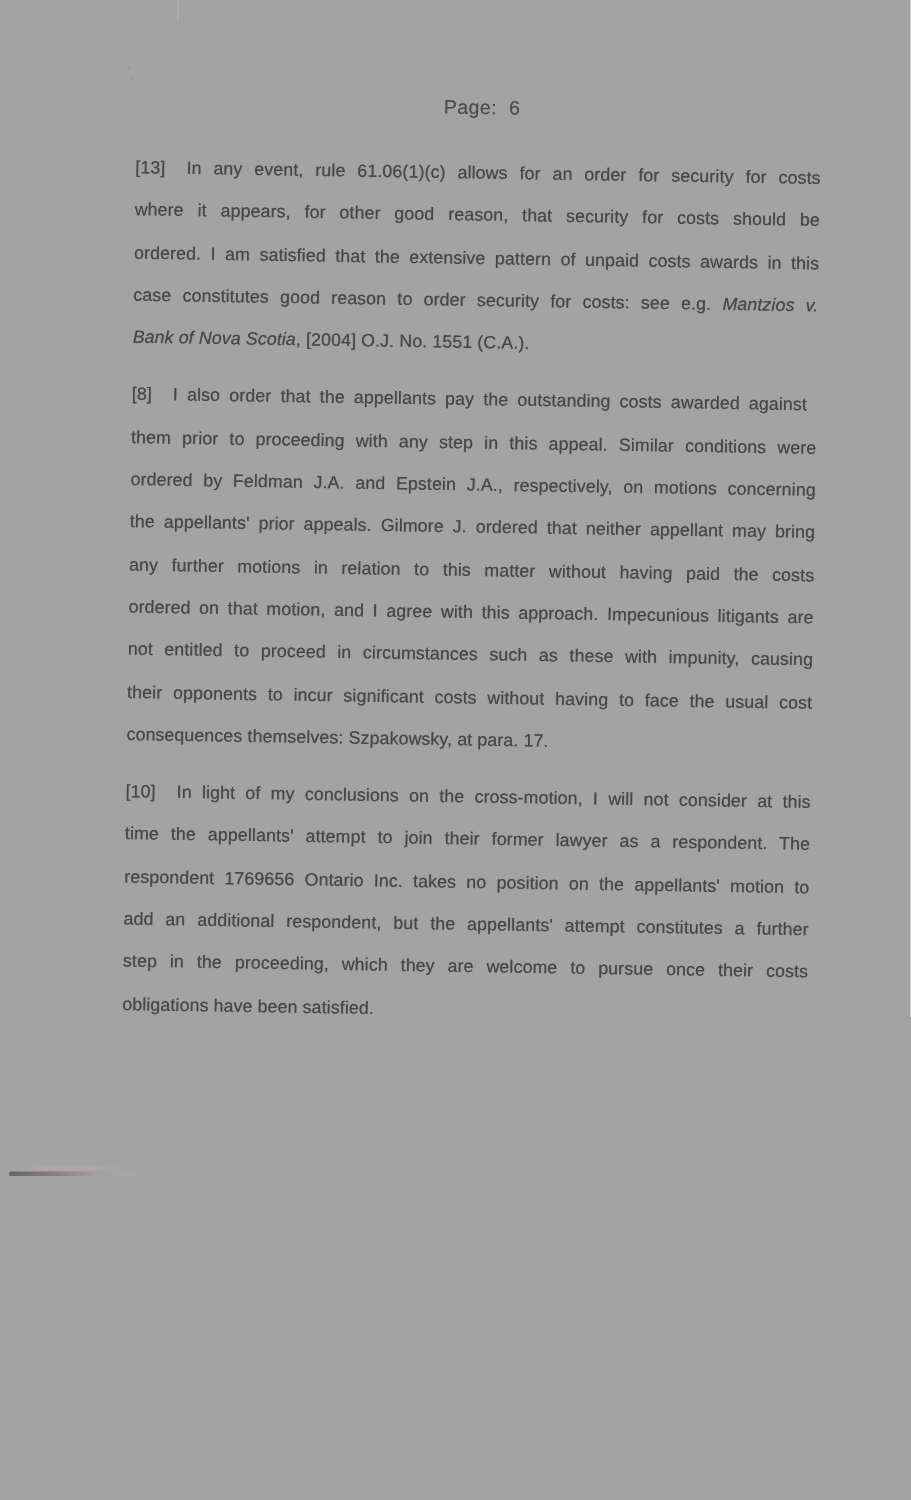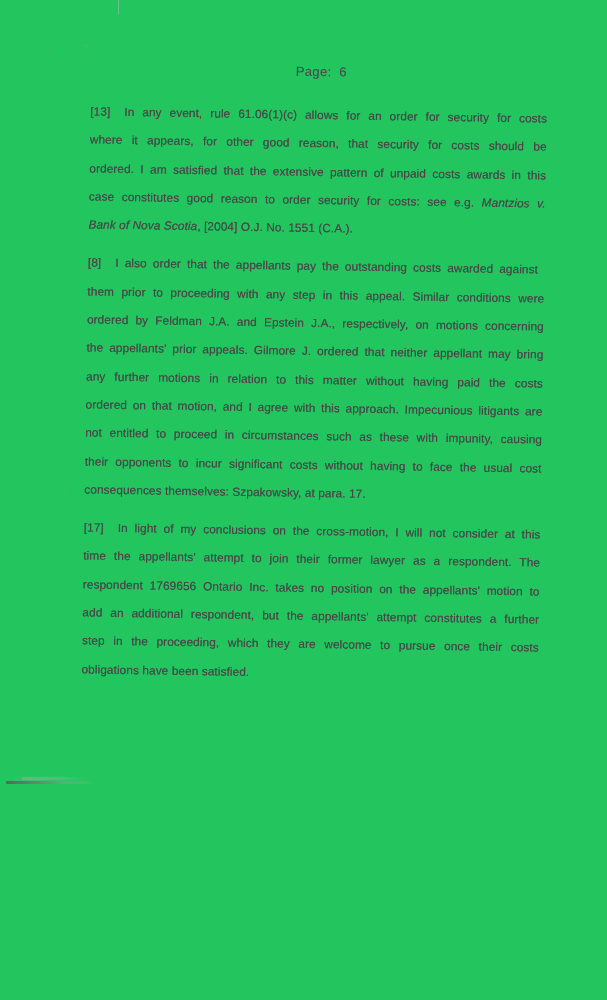--- a/index.html
+++ b/index.html
@@ -5,21 +5,21 @@
   html, body { margin: 0; padding: 0; }
   body {
     width: 607px; height: 1000px;
     background: #ffffff;
     font-family: "Liberation Sans", sans-serif;
     position: relative;
     overflow: hidden;
   }
   .page {
     position: absolute; inset: 0;
-    background: #22c55e;
+    background: #a3a3a3;
   }
   
   .rot {
     position: absolute; left: 0; top: 0; width: 607px; height: 1000px;
     transform: rotate(0.9deg);
     transform-origin: 0 0;
   }
   .header {
     position: absolute; left: 297px; top: 59px;
     font-size: 13px; color: #4c4c4c;
@@ -90,21 +90,21 @@
           <div class="line just" style="word-spacing: 4.03px;"><span class="measure"><span>them prior to proceeding with any step in this appeal. Similar conditions were</span></span></div>
           <div class="line just" style="word-spacing: 3.76px;"><span class="measure"><span>ordered by Feldman J.A. and Epstein J.A., respectively, on motions concerning</span></span></div>
           <div class="line just" style="word-spacing: 2.61px;"><span class="measure"><span>the appellants' prior appeals. Gilmore J. ordered that neither appellant may bring</span></span></div>
           <div class="line just" style="word-spacing: 5.63px;"><span class="measure"><span>any further motions in relation to this matter without having paid the costs</span></span></div>
           <div class="line just" style="word-spacing: 2.36px;"><span class="measure"><span>ordered on that motion, and I agree with this approach. Impecunious litigants are</span></span></div>
           <div class="line just" style="word-spacing: 4.31px;"><span class="measure"><span>not entitled to proceed in circumstances such as these with impunity, causing</span></span></div>
           <div class="line just" style="word-spacing: 3.79px;"><span class="measure"><span>their opponents to incur significant costs without having to face the usual cost</span></span></div>
           <div class="line"><span class="measure"><span>consequences themselves: Szpakowsky, at para. 17.</span></span></div>
         </div>
         <div class="para">
-          <div class="line just" style="word-spacing: 3.44px;"><span class="measure"><span class="pnum">[17]</span><span>In light of my conclusions on the cross-motion, I will not consider at this</span></span></div>
+          <div class="line just" style="word-spacing: 3.44px;"><span class="measure"><span class="pnum">[10]</span><span>In light of my conclusions on the cross-motion, I will not consider at this</span></span></div>
           <div class="line just" style="word-spacing: 4.58px;"><span class="measure"><span>time the appellants' attempt to join their former lawyer as a respondent. The</span></span></div>
           <div class="line just" style="word-spacing: 3.41px;"><span class="measure"><span>respondent 1769656 Ontario Inc. takes no position on the appellants' motion to</span></span></div>
           <div class="line just" style="word-spacing: 4.53px;"><span class="measure"><span>add an additional respondent, but the appellants' attempt constitutes a further</span></span></div>
           <div class="line just" style="word-spacing: 5.22px;"><span class="measure"><span>step in the proceeding, which they are welcome to pursue once their costs</span></span></div>
           <div class="line"><span class="measure"><span>obligations have been satisfied.</span></span></div>
         </div>
       </div>
 
   </div>
 

